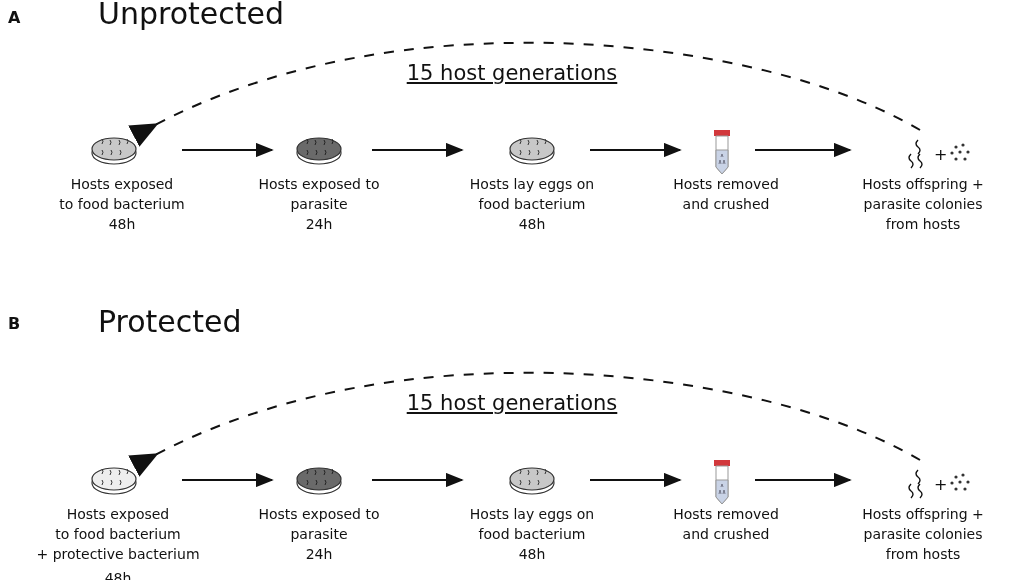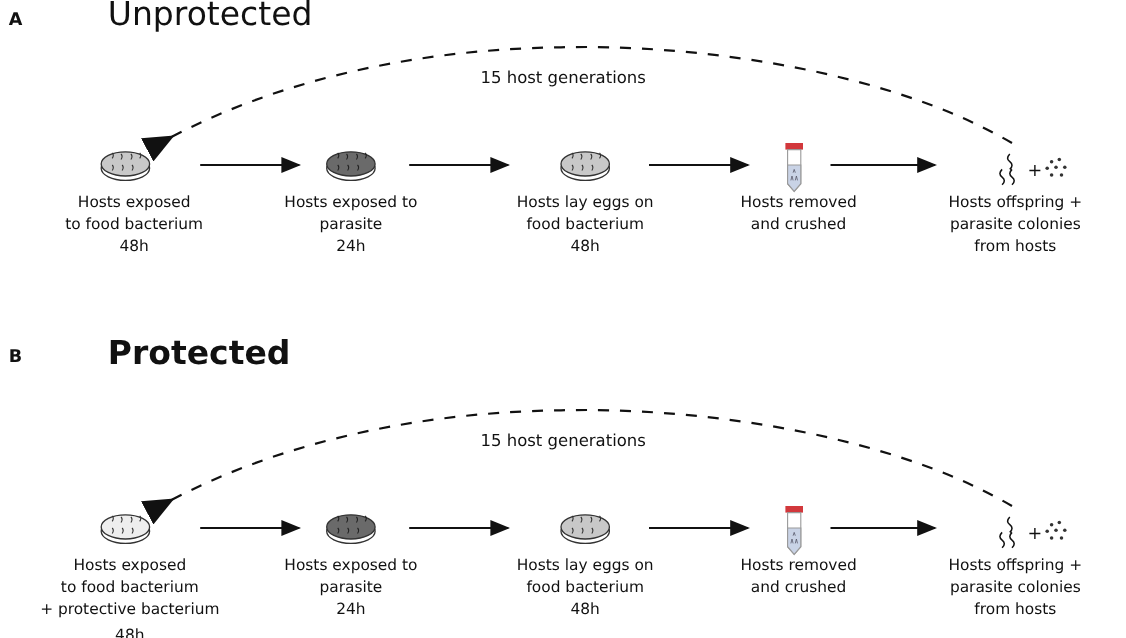--- a/index.html
+++ b/index.html
@@ -6,23 +6,23 @@
     body { width: 1024px; height: 580px; position: relative; overflow: hidden;
            font-family: "DejaVu Sans", sans-serif; color: #111; }
     .panel { position: absolute; left: 0; width: 1024px; height: 290px; }
     .panel-a { top: 0; }
     .panel-b { top: 330px; }
     .panel-letter { position: absolute; left: 8px; font-weight: bold; font-size: 16px; }
     .panel-title { position: absolute; left: 98px; font-size: 30px; }
     .panel-a .panel-letter { top: 8px; }
     .panel-a .panel-title { top: -4px; }
     .panel-b .panel-letter { top: -16px; }
-    .panel-b .panel-title { top: -26px; font-weight: bold; }
+    .panel-b .panel-title { top: -26px; }
     svg.art { position: absolute; left: 0; top: 0; width: 1024px; height: 290px; overflow: visible; }
-    .loop-label { position: absolute; left: 0; width: 1024px; text-align: center; top: 61px; font-size: 15px; }
+    .loop-label { position: absolute; left: 0; width: 1024px; text-align: center; top: 61px; font-size: 21px; text-decoration: underline; }
     .step-label { position: absolute; text-align: center; font-size: 14px; line-height: 20px; width: 240px; }
   </style>
 </head>
 <body>
 
 <div class="panel panel-a">
   <svg class="art" viewBox="0 0 1024 290">
     <defs>
       <marker id="ah" markerWidth="10" markerHeight="8" refX="9" refY="4" orient="auto">
         <path d="M0,0 L10,4 L0,8 Z" fill="#111"></path>

